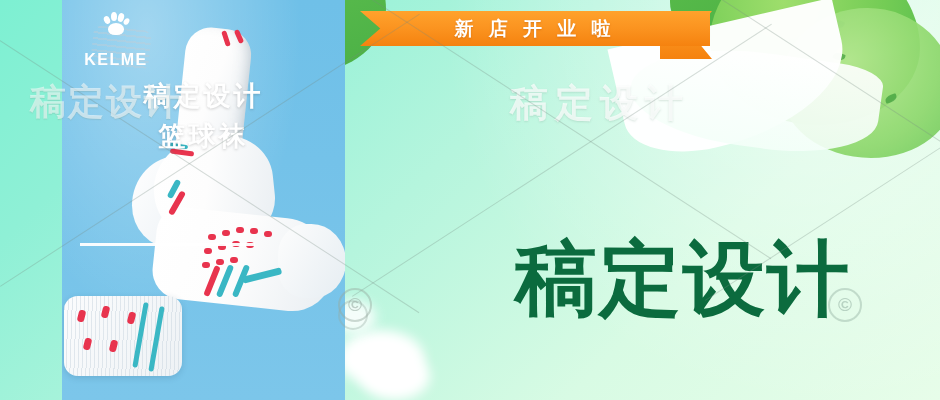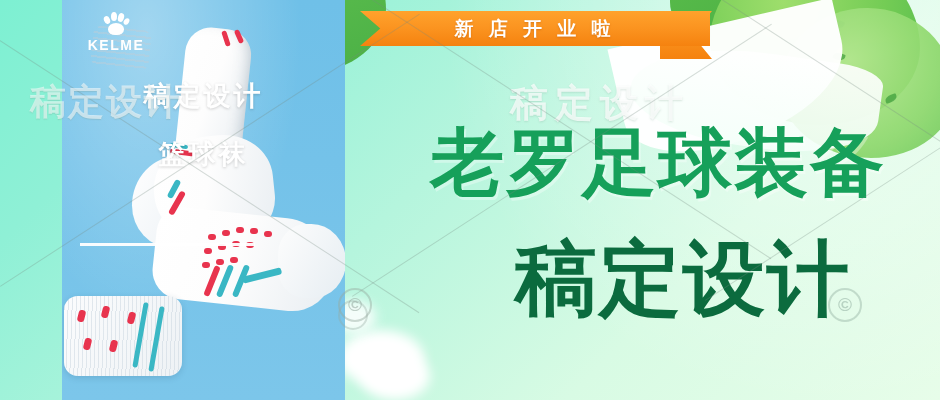--- a/index.html
+++ b/index.html
@@ -62,30 +62,30 @@
 
   
   #brand{position:absolute;left:8px;top:12px;width:92px;text-align:center;color:#fff;}
   #paw{width:26px;height:24px;margin:0 auto;position:relative;}
   #paw .pad{position:absolute;background:#fff;border-radius:50%;}
   #paw .p1{left:1px;top:4px;width:6px;height:8px;transform:rotate(-22deg);}
   #paw .p2{left:8px;top:0px;width:6px;height:9px;}
   #paw .p3{left:15px;top:1px;width:6px;height:9px;transform:rotate(16deg);}
   #paw .p4{left:21px;top:6px;width:5px;height:7px;transform:rotate(34deg);}
   #paw .sole{left:5px;top:11px;width:16px;height:12px;border-radius:50% 50% 45% 45%;}
-  #brand-name{font-size:14px;font-weight:bold;letter-spacing:1.5px;margin-top:1px;
+  #brand-name{font-size:16px;font-weight:bold;letter-spacing:1.5px;margin-top:15px;
     font-family:"Liberation Sans",sans-serif;}
 
   
   #panel-title{position:absolute;left:0;top:78px;width:100%;text-align:center;
     color:#ffffff;font-size:27px;font-weight:bold;letter-spacing:3px;
     text-shadow:0 1px 3px rgba(0,0,0,.18);}
   #panel-sub{position:absolute;left:0;top:118px;width:100%;text-align:center;
     color:#ffffff;font-size:27px;font-weight:bold;letter-spacing:3px;
-    text-shadow:0 1px 3px rgba(0,0,0,.18);margin-top:18px;}
+    text-shadow:0 1px 3px rgba(0,0,0,.18);}
   #panel-rule{position:absolute;left:18px;top:243px;width:175px;height:3px;background:#fff;opacity:.95;}
 
   
   #sock{position:absolute;left:30px;top:28px;width:250px;height:330px;}
   .sockpart{position:absolute;background:linear-gradient(105deg,#ffffff 0%,#fdfdfd 45%,#e9eef2 100%);}
   #sock-leg{left:88px;top:0px;width:66px;height:150px;border-radius:26px 26px 10px 10px;
     transform:rotate(6deg);box-shadow:inset -10px 0 16px -10px rgba(90,120,140,.45);}
   #sock-cuffline{left:92px;top:18px;width:58px;height:40px;transform:rotate(6deg);
     background:repeating-linear-gradient(180deg,rgba(190,205,215,.45) 0 2px,rgba(255,255,255,0) 2px 6px);
     border-radius:8px;}
@@ -254,21 +254,20 @@
     <div id="panel-sub">篮球袜</div>
   </div>
 
   <div id="ribbon-right-notch"></div>
   <div id="ribbon">
     <span id="ribbon-label">新 店 开 业 啦</span>
   </div>
 
   <div id="headline-wrap">
     <div id="kicker">稿定设计</div>
-    <div id="headline1">老罗足球装备</div>
     <div id="headline2">稿定设计</div>
   </div>
 
   <div id="watermark">
     <div class="wm-line" style="left:0px;top:40px;width:500px;transform:rotate(33deg);"></div>
     <div class="wm-line" style="left:0px;top:286px;width:500px;transform:rotate(-33deg);"></div>
     <div class="wm-line" style="left:352px;top:-14px;width:500px;transform:rotate(33deg);"></div>
     <div class="wm-line" style="left:352px;top:296px;width:500px;transform:rotate(-33deg);"></div>
     <div class="wm-line" style="left:705px;top:-12px;width:420px;transform:rotate(33deg);"></div>
     <div class="wm-line" style="left:705px;top:300px;width:420px;transform:rotate(-33deg);"></div>

